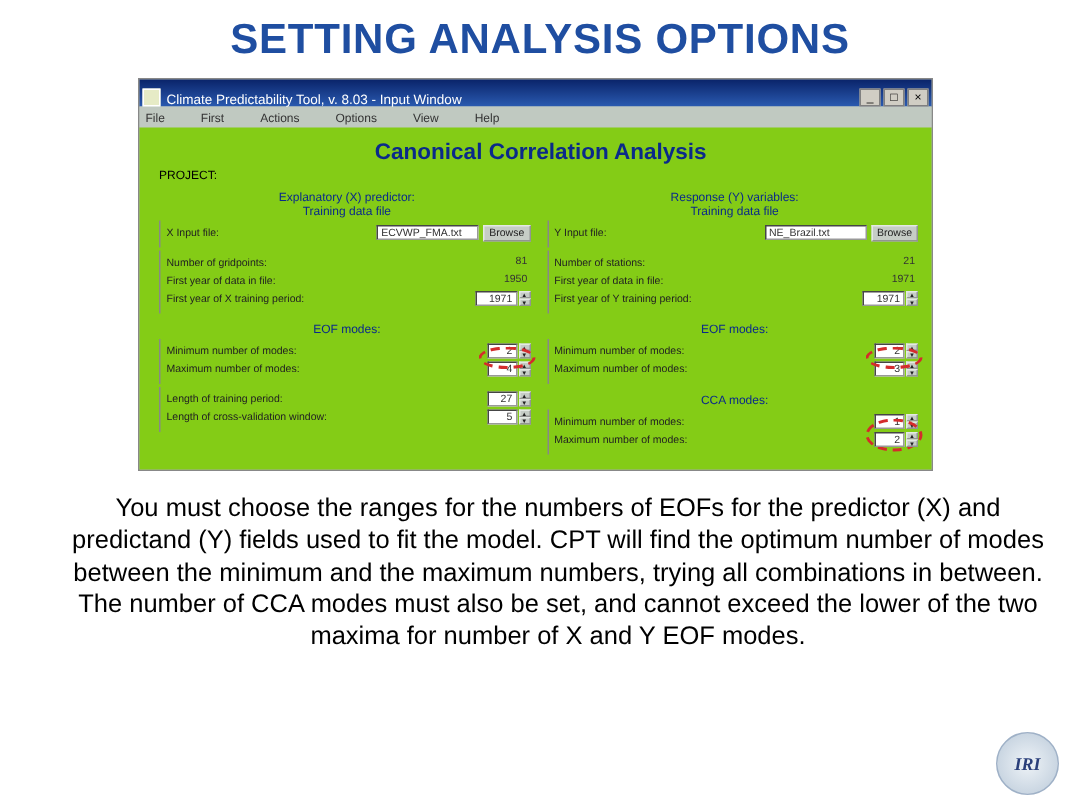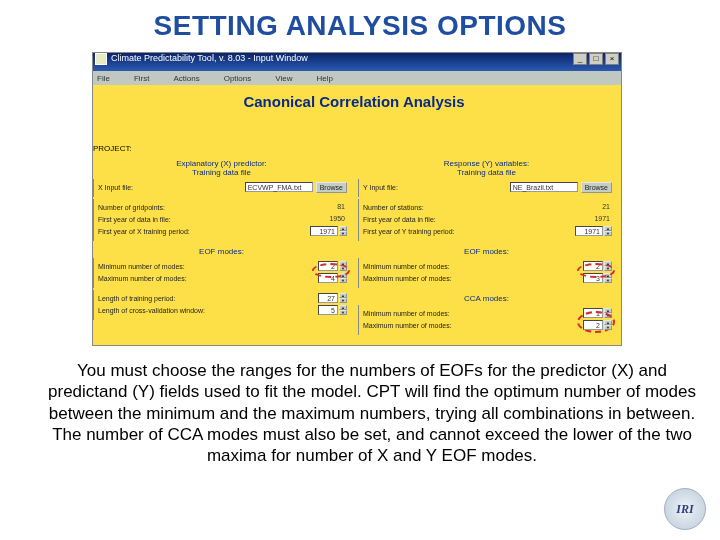--- a/index.html
+++ b/index.html
@@ -33,21 +33,21 @@
     margin-left: 92px;
     border: 1px solid #888;
     background: #bcc7be;
     font-family: Tahoma, Arial, sans-serif;
   }
   .titlebar {
     height: 18px;
     background: linear-gradient(#0a246a,#2a5ab0);
     color: #fff;
     display: flex;
-    align-items: flex-start;
+    align-items: flex-end;
     padding: 0 2px;
   }
   .titlebar .app-icon {
     width: 12px; height: 12px; background: #e6ebc6;
     margin-right: 4px;
     border: 1px solid #fff;
   }
   .titlebar .title-text {
     font-size: 9px;
     flex: 1;
@@ -66,35 +66,34 @@
     height: 14px;
     background: #c0c9c1;
     display: flex;
     gap: 24px;
     padding: 0 4px;
     font-size: 8px;
     color: #333;
     align-items: center;
   }
   .client {
-    background: #fde047;
-    padding: 4px 6px 8px 0;
+    background: #84cc16;
+    padding: 4px 6px 8px 13px;
   }
   .big-heading {
     font-size: 15px;
     font-weight: bold;
     color: #0a2a8a;
     text-align: center;
     padding: 4px 0 2px 0;
   }
   .project-row {
     font-size: 8px;
     color: #000;
     margin-bottom: 2px;
-    margin-top: 32px;
   }
   .two-cols {
     display: flex;
     gap: 8px;
   }
   .col {
     flex: 1;
     display: flex;
     flex-direction: column;
     position: relative;

